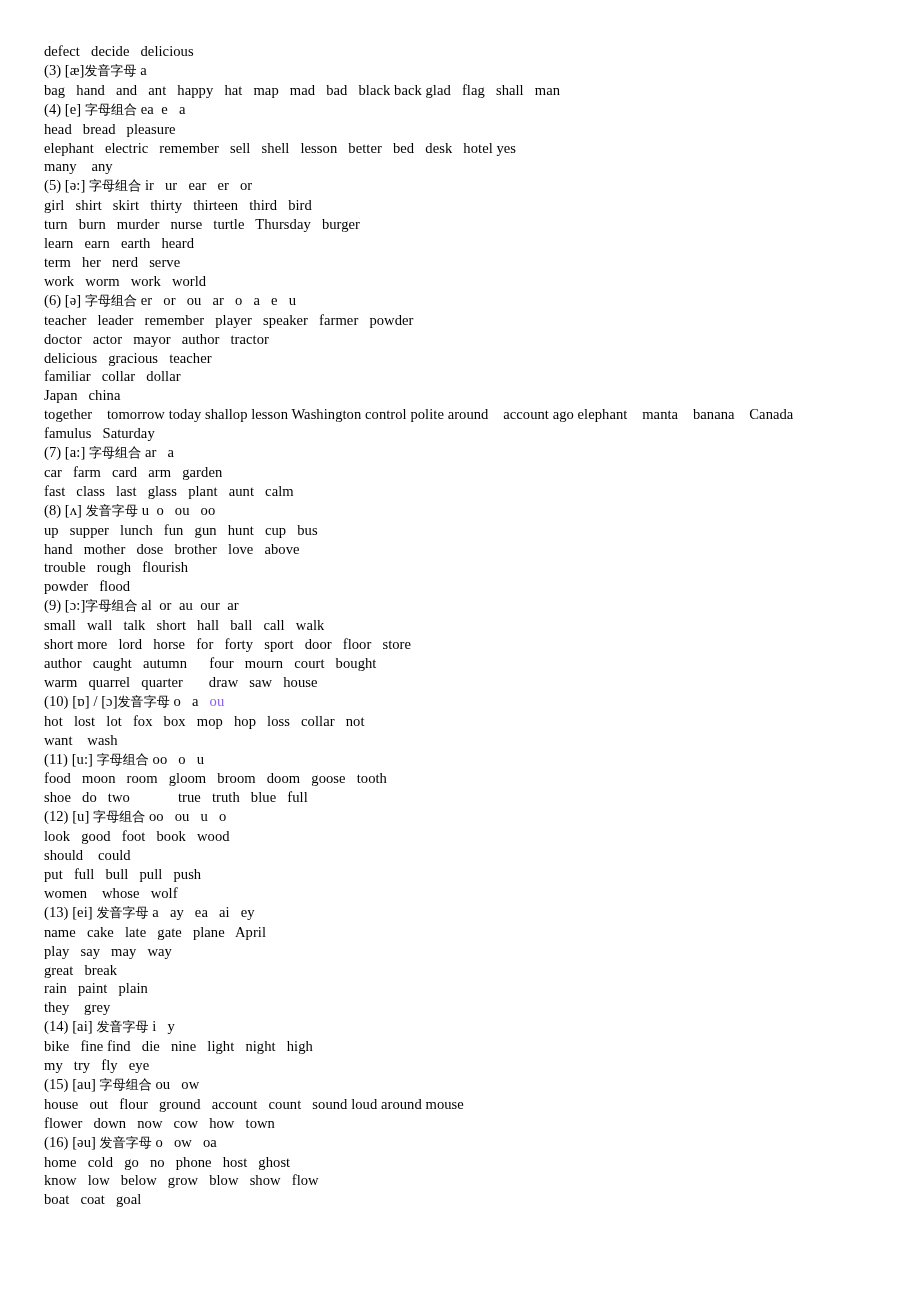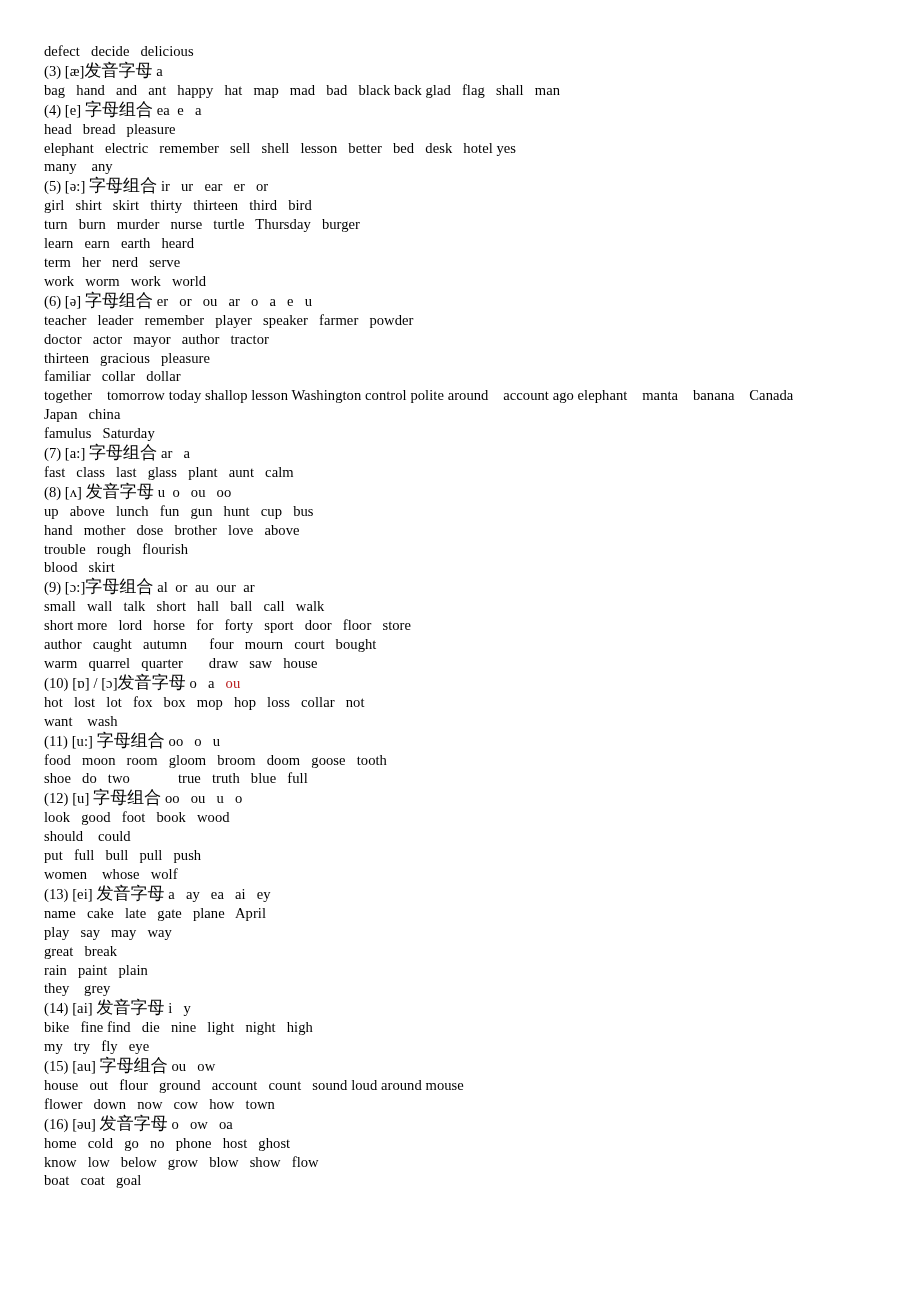--- a/index.html
+++ b/index.html
@@ -33,24 +33,24 @@
     white-space: pre;
     color: #000000;
     letter-spacing: 0.05px;
   }
   
   .line.heading {
     font-size: 14.6px;
   }
   .cjk {
     font-family: "DejaVu Sans", "Liberation Sans", sans-serif;
-    font-size: 17px;
+    font-size: 13px;
   }
   .accent {
-    color: #b91c1c;
+    color: #8b5cf6;
   }
 </style>
 </head>
 <body>
 
 <div class="page">
   <div class="doc-body" id="doc-body">
       <div class="line">defect   decide   delicious</div>
       <div class="line heading"><span>(3) [æ]<span class="cjk">发音字母</span> a</span></div>
       <div class="line">bag   hand   and   ant   happy   hat   map   mad   bad   black back glad   flag   shall   man</div>
@@ -60,32 +60,33 @@
       <div class="line">many    any</div>
       <div class="line heading"><span>(5) [ə:] <span class="cjk">字母组合</span> ir   ur   ear   er   or</span></div>
       <div class="line">girl   shirt   skirt   thirty   thirteen   third   bird</div>
       <div class="line">turn   burn   murder   nurse   turtle   Thursday   burger</div>
       <div class="line">learn   earn   earth   heard</div>
       <div class="line">term   her   nerd   serve</div>
       <div class="line">work   worm   work   world</div>
       <div class="line heading"><span>(6) [ə] <span class="cjk">字母组合</span> er   or   ou   ar   o   a   e   u</span></div>
       <div class="line">teacher   leader   remember   player   speaker   farmer   powder</div>
       <div class="line">doctor   actor   mayor   author   tractor</div>
-      <div class="line">thirteen   gracious   pleasure</div>
+      <div class="line">delicious   gracious   teacher</div>
       <div class="line">familiar   collar   dollar</div>
+      <div class="line">Japan   china</div>
       <div class="line">together    tomorrow today shallop lesson Washington control polite around    account ago elephant    manta    banana    Canada</div>
-      <div class="line">Japan   china</div>
       <div class="line">famulus   Saturday</div>
       <div class="line heading"><span>(7) [a:] <span class="cjk">字母组合</span> ar   a</span></div>
+      <div class="line">car   farm   card   arm   garden</div>
       <div class="line">fast   class   last   glass   plant   aunt   calm</div>
       <div class="line heading"><span>(8) [ʌ] <span class="cjk">发音字母</span> u  o   ou   oo</span></div>
-      <div class="line">up   above   lunch   fun   gun   hunt   cup   bus</div>
+      <div class="line">up   supper   lunch   fun   gun   hunt   cup   bus</div>
       <div class="line">hand   mother   dose   brother   love   above</div>
       <div class="line">trouble   rough   flourish</div>
-      <div class="line">blood   skirt</div>
+      <div class="line">powder   flood</div>
       <div class="line heading"><span>(9) [ɔ:]<span class="cjk">字母组合</span> al  or  au  our  ar</span></div>
       <div class="line">small   wall   talk   short   hall   ball   call   walk</div>
       <div class="line">short more   lord   horse   for   forty   sport   door   floor   store</div>
       <div class="line">author   caught   autumn      four   mourn   court   bought</div>
       <div class="line">warm   quarrel   quarter       draw   saw   house</div>
       <div class="line heading"><span>(10) [ɒ] / [ɔ]<span class="cjk">发音字母</span> o   a   </span><span class="accent">ou</span></div>
       <div class="line">hot   lost   lot   fox   box   mop   hop   loss   collar   not</div>
       <div class="line">want    wash</div>
       <div class="line heading"><span>(11) [u:] <span class="cjk">字母组合</span> oo   o   u</span></div>
       <div class="line">food   moon   room   gloom   broom   doom   goose   tooth</div>

